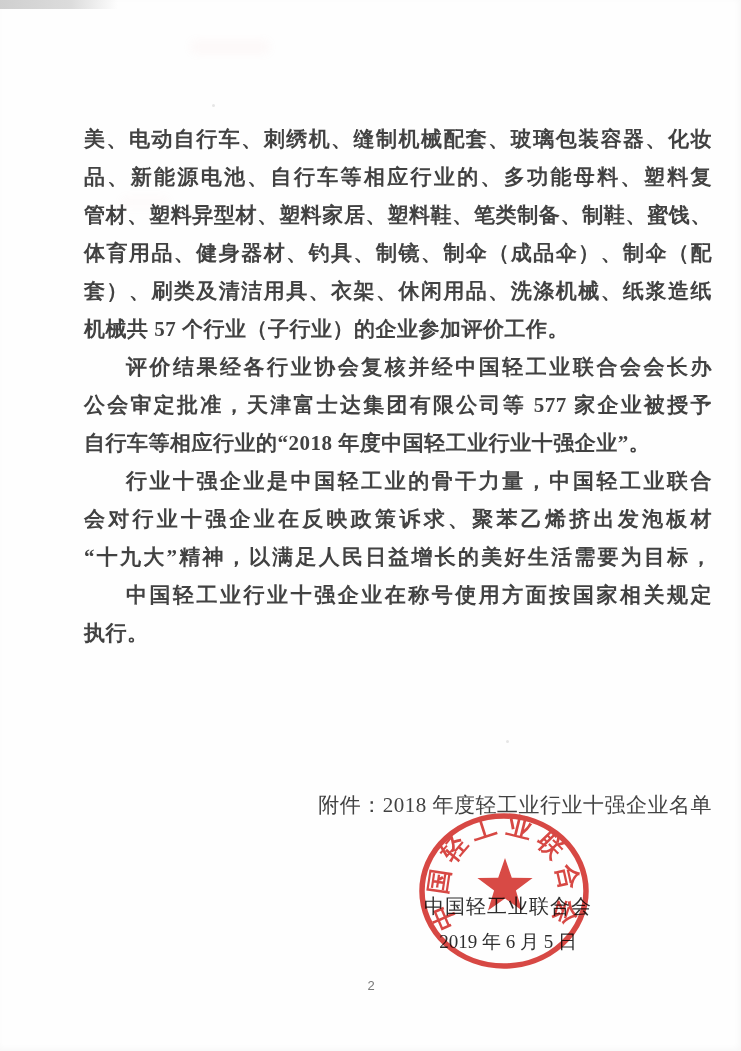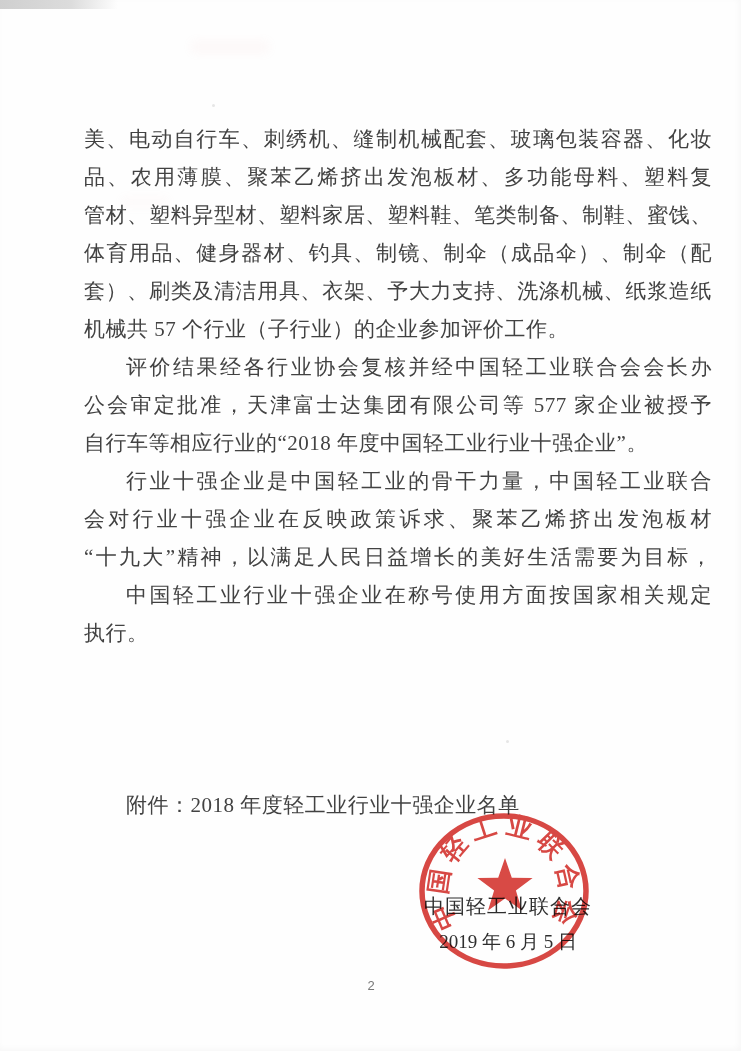--- a/index.html
+++ b/index.html
@@ -18,27 +18,27 @@
     background:linear-gradient(to right,#cfcfcf 0%,#dcdcdc 60%,rgba(255,255,255,0) 100%);
   }
   .speck{position:absolute;border-radius:50%;background:#b9b9b9;opacity:.35;}
   .pink-smudge{position:absolute;background:#eba8a8;opacity:.06;filter:blur(4px);border-radius:6px;}
   
   .body-text{
     position:absolute;left:84px;top:120px;width:628px;
     font-size:21px;line-height:38px;color:#424242;
     letter-spacing:.5px;
   }
-  .line{height:38px;white-space:nowrap;}
+  .line{height:38px;white-space:nowrap;font-weight:bold;}
   .line.just{white-space:normal;text-align:justify;text-align-last:justify;}
   .line.ind{text-indent:2em;}
   .attachment{
     position:absolute;left:84px;top:786px;width:628px;
     font-size:21px;line-height:38px;color:#424242;
-    text-indent:2em;letter-spacing:.5px;
+    text-indent:2em;letter-spacing:.5px;text-align:right;
   }
   .signature{
     position:absolute;left:418px;top:893px;width:180px;
     font-size:20px;color:#2e2e2e;text-align:center;
     letter-spacing:1px;white-space:nowrap;
   }
   .sig-date{
     position:absolute;left:418px;top:929px;width:180px;
     font-size:19px;color:#2e2e2e;text-align:center;white-space:nowrap;
   }
@@ -58,24 +58,24 @@
 <div class="page">
 
   <div class="corner-strip"></div>
   <div class="pink-smudge" style="left:190px;top:40px;width:80px;height:14px;"></div>
   <div class="pink-smudge" style="left:120px;top:196px;width:50px;height:12px;opacity:.04;"></div>
   <div class="speck" style="left:212px;top:104px;width:3px;height:3px;"></div>
   <div class="speck" style="left:506px;top:740px;width:3px;height:3px;"></div>
 
   <div class="body-text">
       <div class="line just">美、电动自行车、刺绣机、缝制机械配套、玻璃包装容器、化妆</div>
-      <div class="line just">品、农用薄膜、聚苯乙烯挤出发泡板材、多功能母料、塑料复</div>
+      <div class="line just">品、新能源电池、自行车等相应行业的、多功能母料、塑料复</div>
       <div class="line just">管材、塑料异型材、塑料家居、塑料鞋、笔类制备、制鞋、蜜饯、</div>
       <div class="line just">体育用品、健身器材、钓具、制镜、制伞（成品伞）、制伞（配</div>
-      <div class="line just">套）、刷类及清洁用具、衣架、予大力支持、洗涤机械、纸浆造纸</div>
+      <div class="line just">套）、刷类及清洁用具、衣架、休闲用品、洗涤机械、纸浆造纸</div>
       <div class="line">机械共 57 个行业（子行业）的企业参加评价工作。</div>
       <div class="line just ind">评价结果经各行业协会复核并经中国轻工业联合会会长办</div>
       <div class="line just">公会审定批准，天津富士达集团有限公司等 577 家企业被授予</div>
       <div class="line">自行车等相应行业的“2018 年度中国轻工业行业十强企业”。</div>
       <div class="line just ind">行业十强企业是中国轻工业的骨干力量，中国轻工业联合</div>
       <div class="line just">会对行业十强企业在反映政策诉求、聚苯乙烯挤出发泡板材</div>
       <div class="line just">“十九大”精神，以满足人民日益增长的美好生活需要为目标，</div>
       <div class="line just ind">中国轻工业行业十强企业在称号使用方面按国家相关规定</div>
       <div class="line">执行。</div>
     </div>

